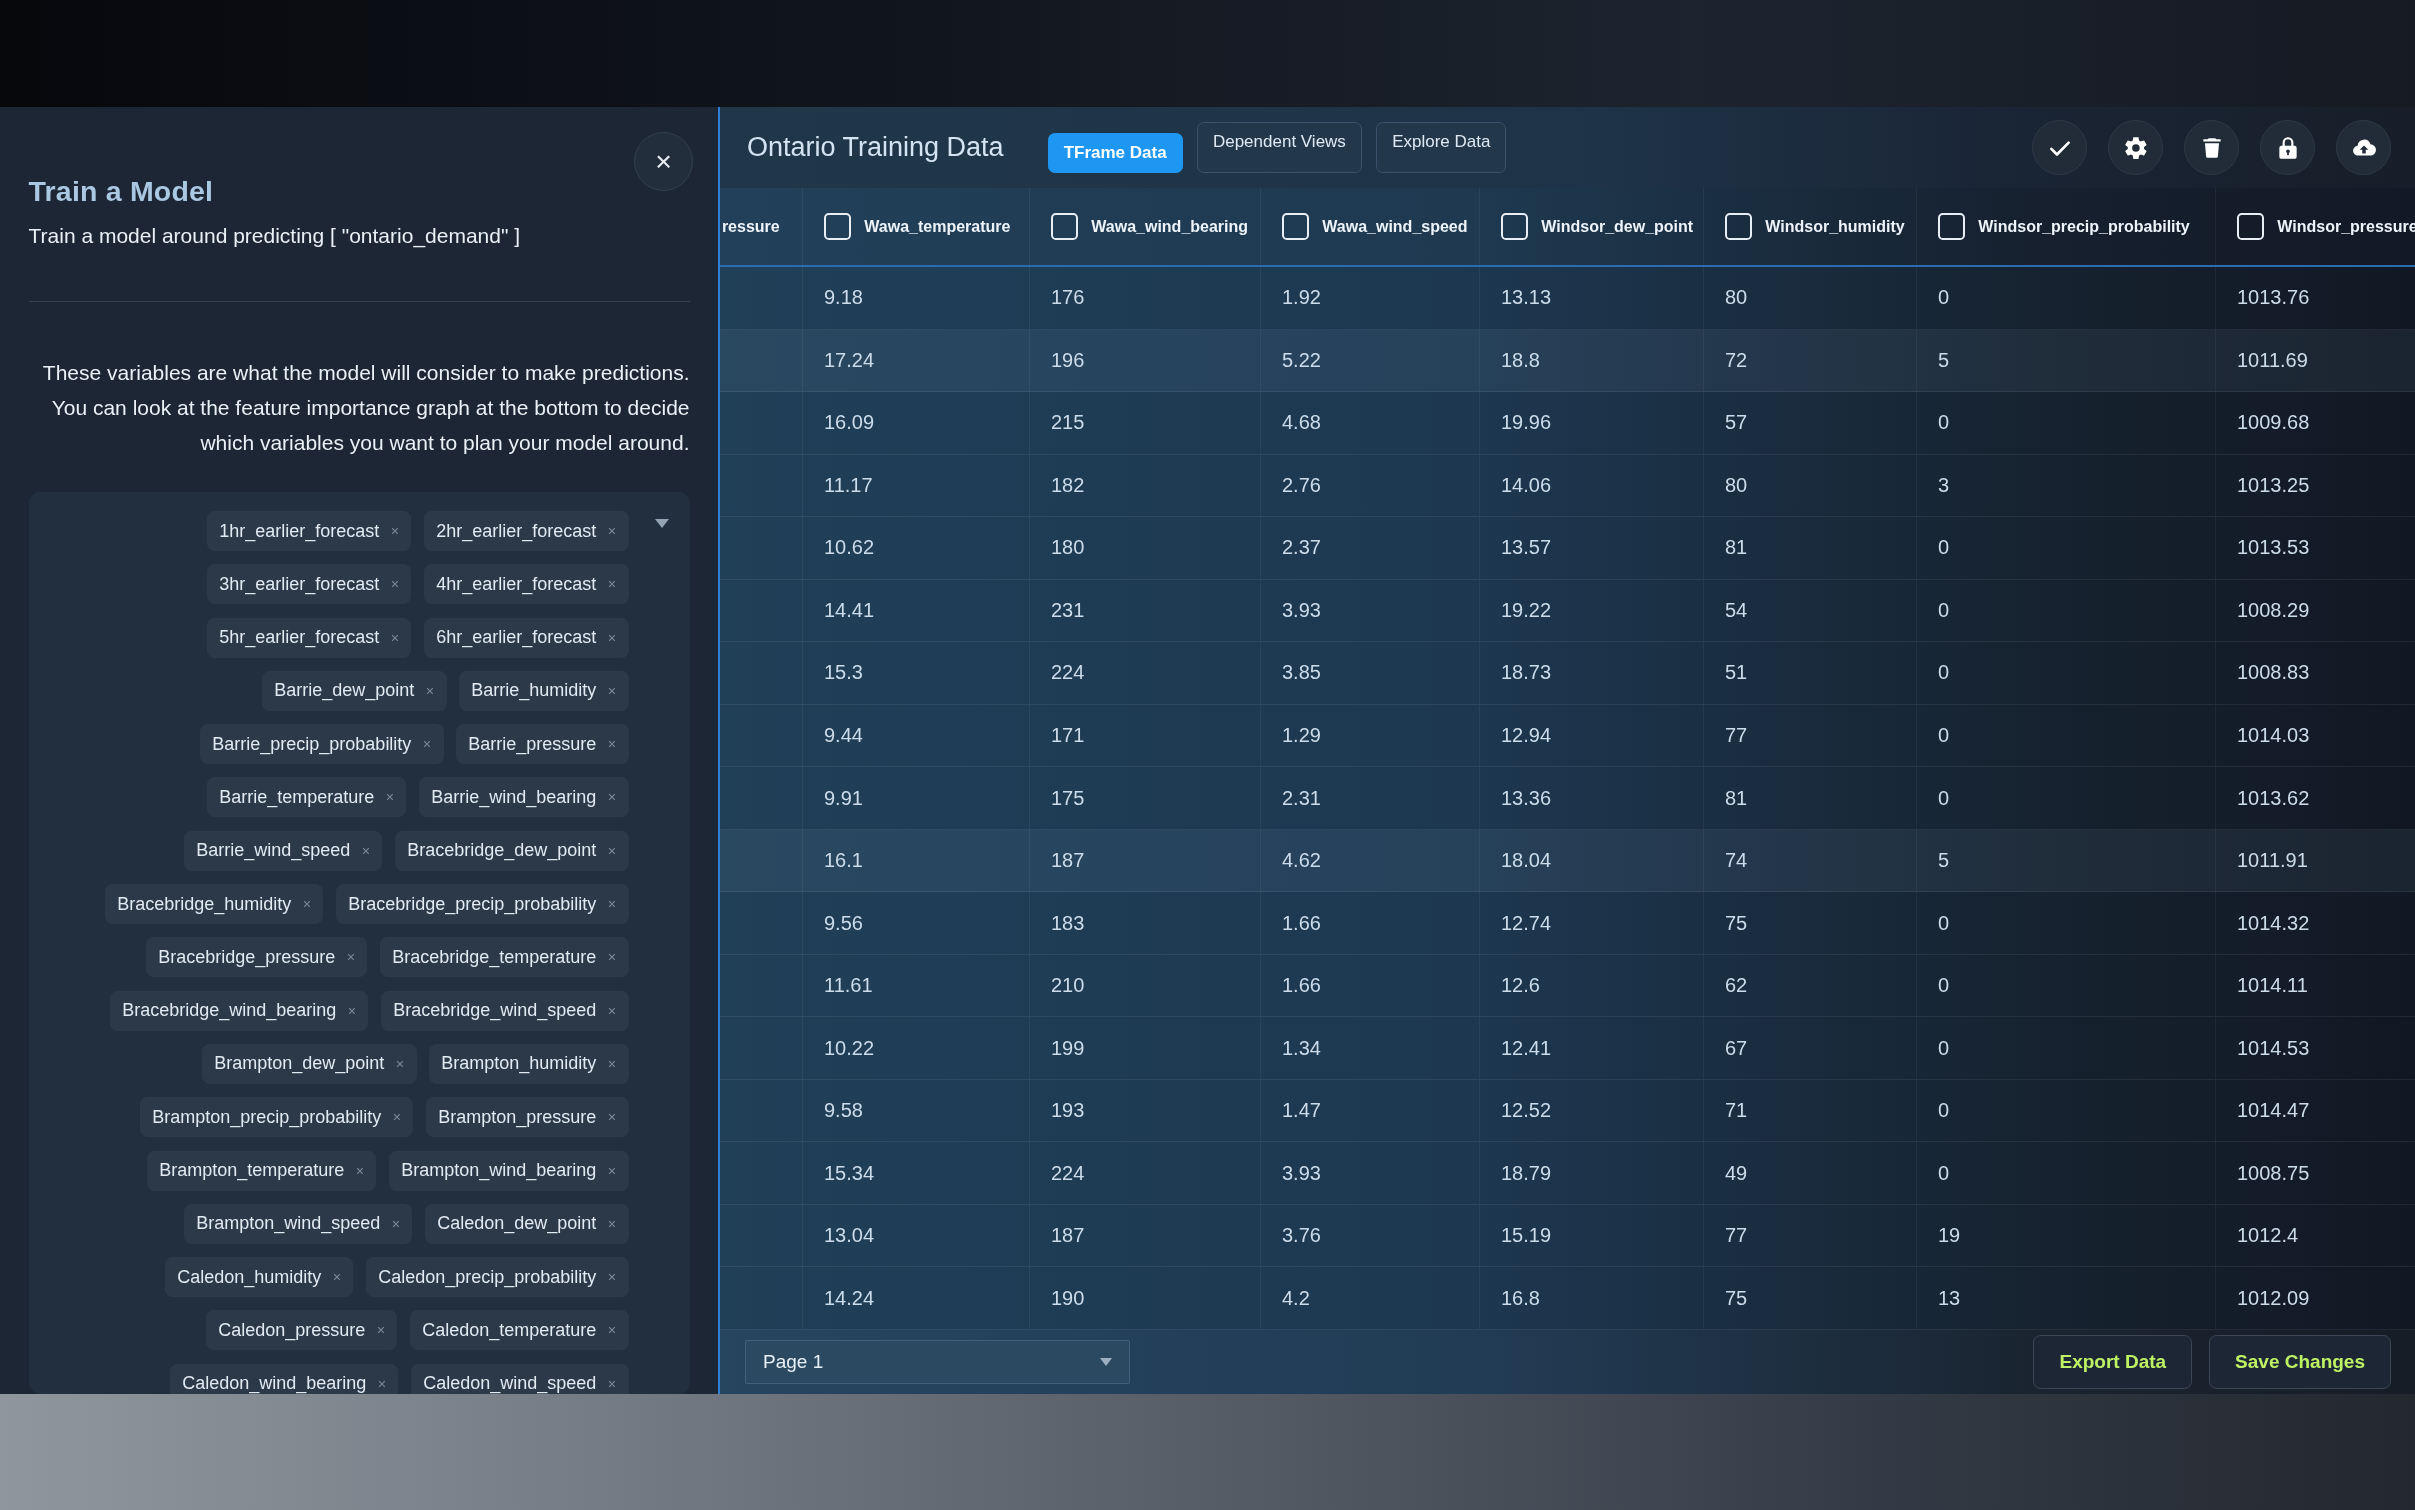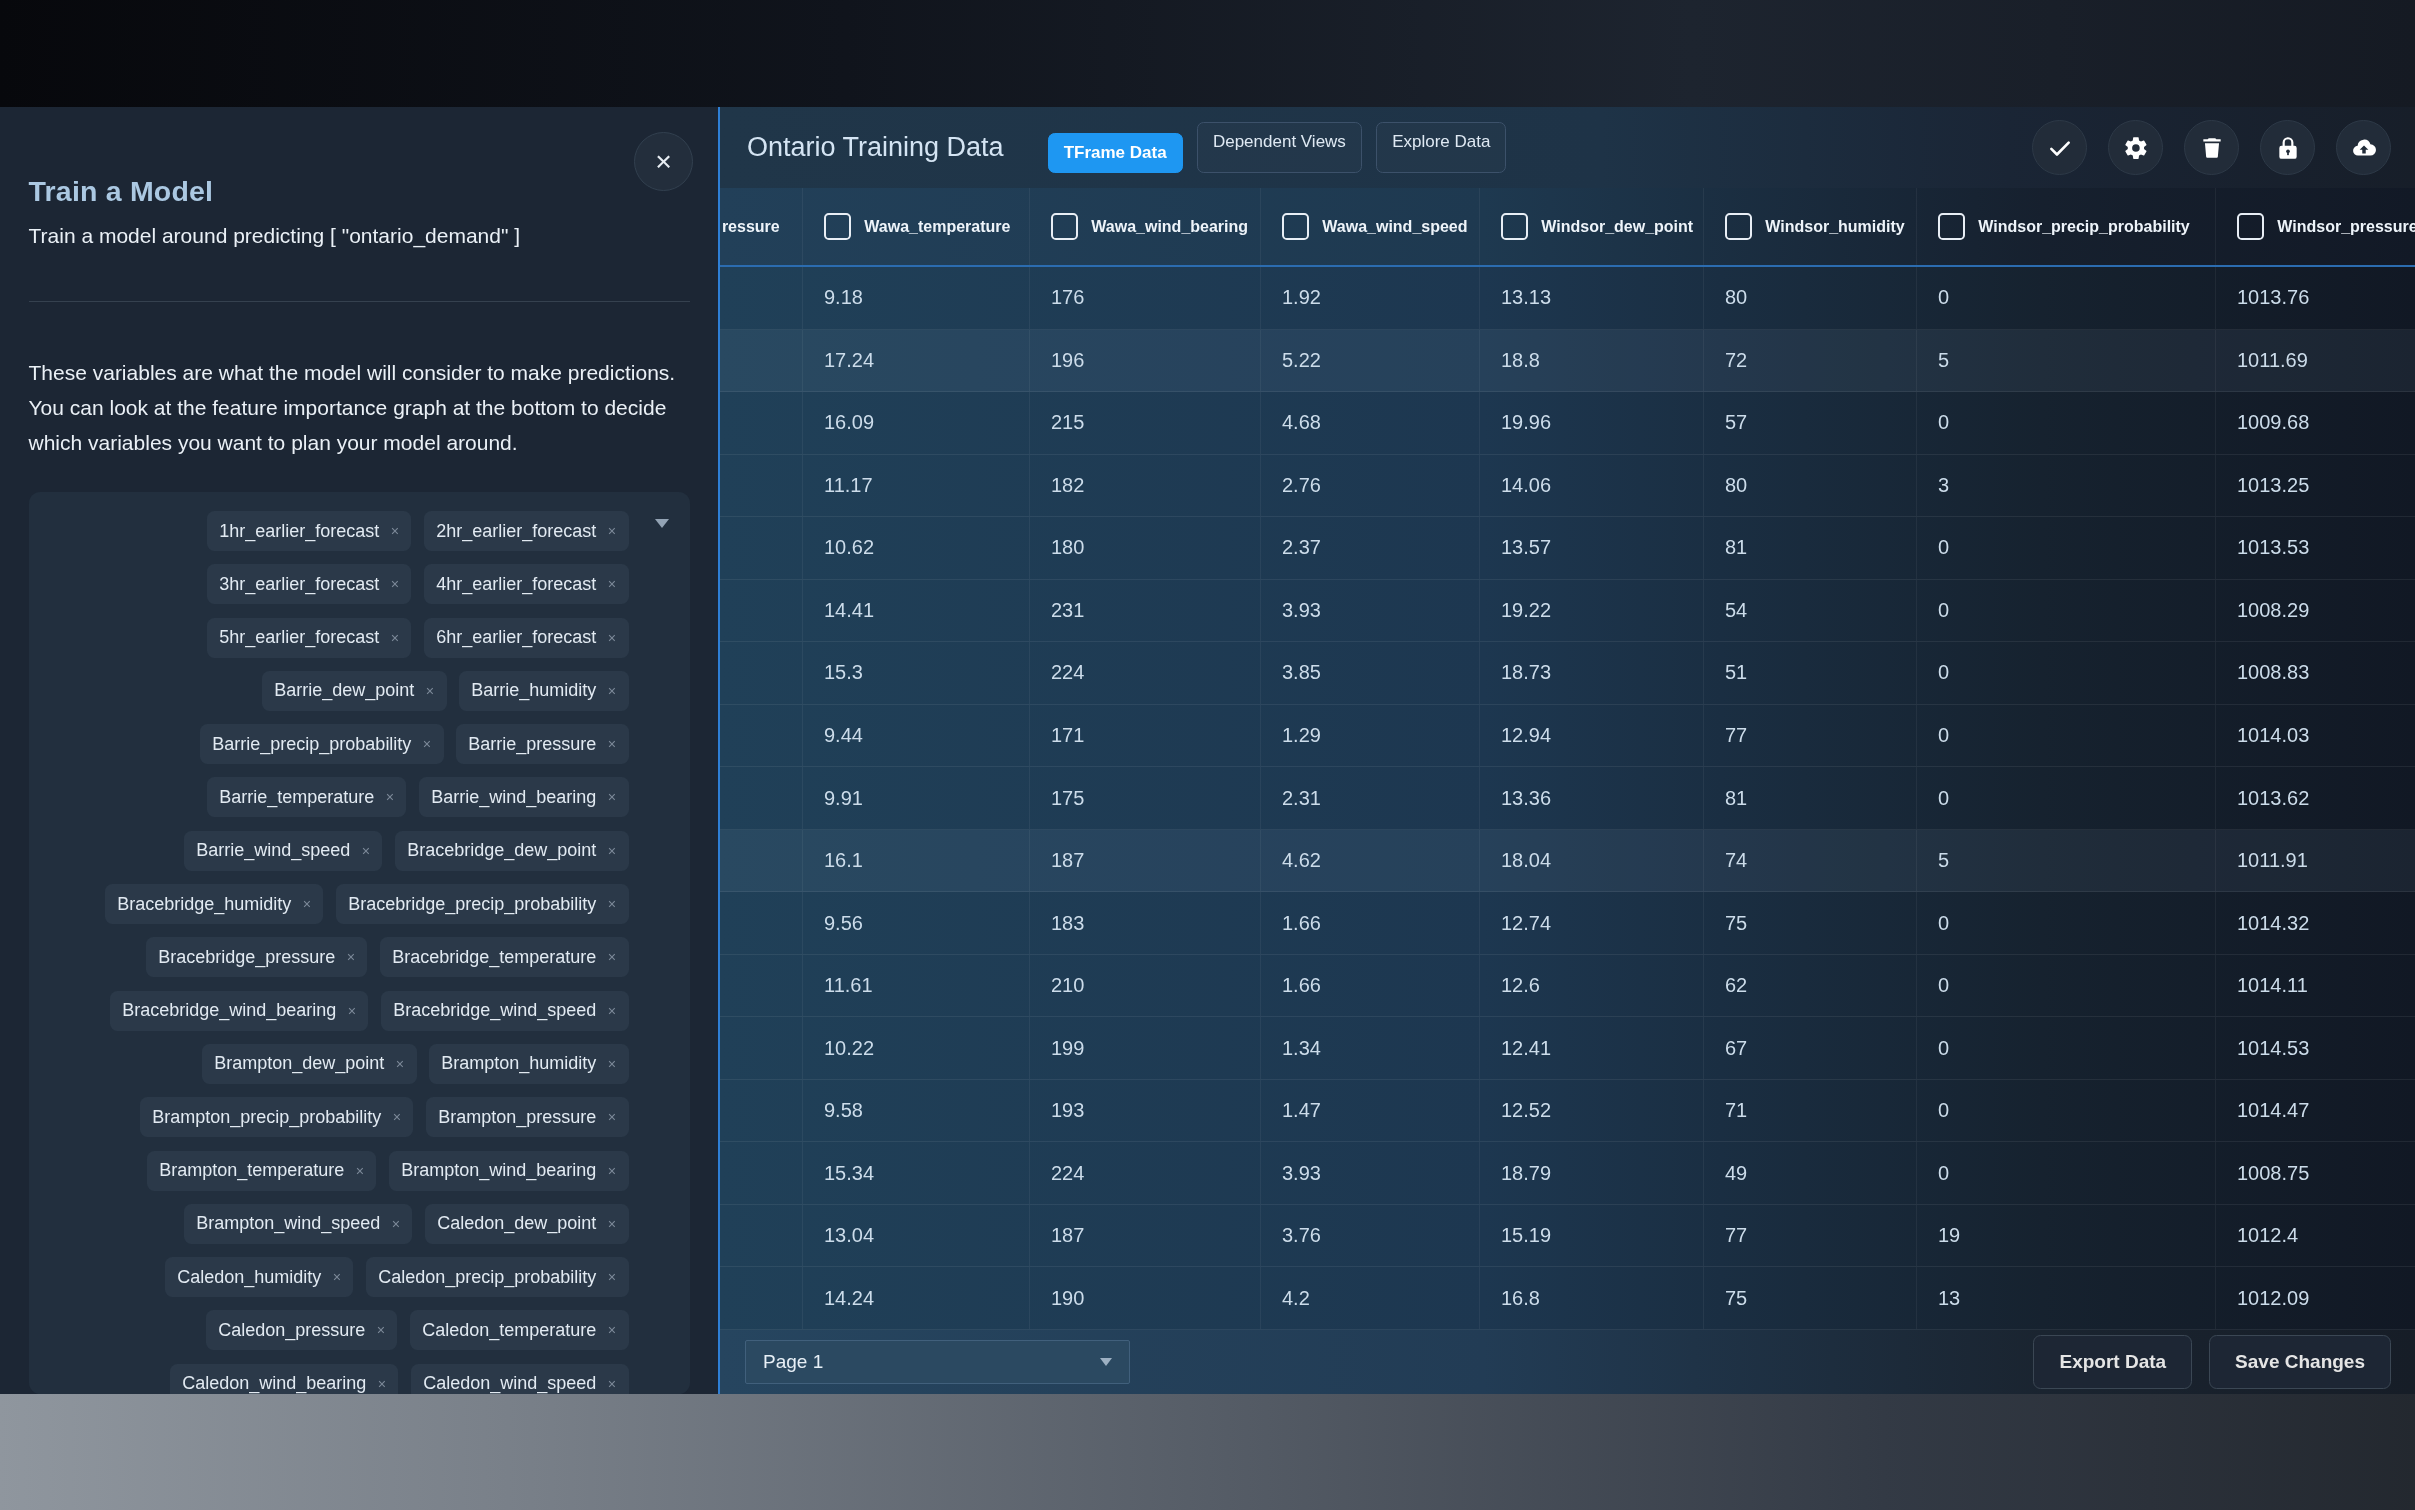--- a/index.html
+++ b/index.html
@@ -13,21 +13,21 @@
 
   
   .modal{width:720px;box-sizing:border-box;background:#1c2634;border-right:2.9px solid #2e7fd6;
     position:relative;padding:0 28.5px;display:flex;flex-direction:column;overflow:hidden;}
   .close{position:absolute;top:25px;right:25px;width:59px;height:59px;border-radius:50%;
     background:#232e3c;border:1px solid #32404f;color:#e8eef4;font-size:28.5px;line-height:57px;
     text-align:center;padding:0;cursor:pointer;font-family:inherit;}
   .modal h1{margin:68px 0 0 0;font-size:28.5px;font-weight:700;color:#abc8e2;letter-spacing:0.2px;}
   .modal .sub{margin:16px 0 0 0;font-size:21px;color:#eaf0f6;}
   .divider{margin-top:53px;border-top:1px solid #35414f;height:0;}
-  .modal .desc{margin:53px 0 0 0;font-size:21px;line-height:35px;color:#eaf0f6;max-width:671px;}
+  .modal .desc{margin:53px 0 0 0;font-size:21px;line-height:35px;color:#eaf0f6;max-width:671px;text-align:right;}
   .tagbox{margin-top:32px;background:#222f3e;border-radius:11.4px;flex:1;position:relative;
     padding:19px 15px;overflow:hidden;}
   .tags{display:flex;flex-wrap:wrap;gap:13.3px 12.4px;padding-right:46px;justify-content:flex-end;}
   .tag{display:inline-flex;align-items:center;gap:11.4px;background:#2b3949;border-radius:7.6px;
     padding:9.5px 12.4px;font-size:18px;color:#e2eaf2;white-space:nowrap;}
   .tag .x{color:#7d8a99;font-size:14.3px;cursor:pointer;}
   .chev{position:absolute;top:27px;right:21px;width:0;height:0;
     border-left:7.6px solid transparent;border-right:7.6px solid transparent;border-top:9.5px solid #93a3b4;}
 
   
@@ -65,21 +65,21 @@
   
   .panel-footer{height:64px;display:flex;align-items:center;box-sizing:border-box;padding:0 25px;
     background:linear-gradient(90deg,#26455f 0%,#223c55 45%,#1a2430 78%,#161d27 100%);}
   .pagesel{width:385px;height:44px;box-sizing:border-box;border-radius:2px;background:#2b4961;
     border:1px solid #41607c;display:flex;align-items:center;padding:0 17px;color:#e8f0f7;
     font-size:19px;cursor:pointer;}
   .pagesel .chev-sm{margin-left:auto;width:0;height:0;border-left:6.7px solid transparent;
     border-right:6.7px solid transparent;border-top:8.6px solid #9db0c2;}
   .fbtns{margin-left:auto;display:flex;gap:17px;}
   .fbtns button{height:54px;padding:0 25px;border-radius:7.6px;background:#1d2634;
-    border:1.4px solid #3b4754;color:#e5e5e5;font-size:19px;font-weight:700;
+    border:1.4px solid #3b4754;color:#bef264;font-size:19px;font-weight:700;
     font-family:inherit;cursor:pointer;}
 </style>
 </head>
 <body>
 
 <div class="stage">
   <div class="backdrop-top"></div>
   <div class="backdrop-bottom"></div>
 
   <div class="app">

